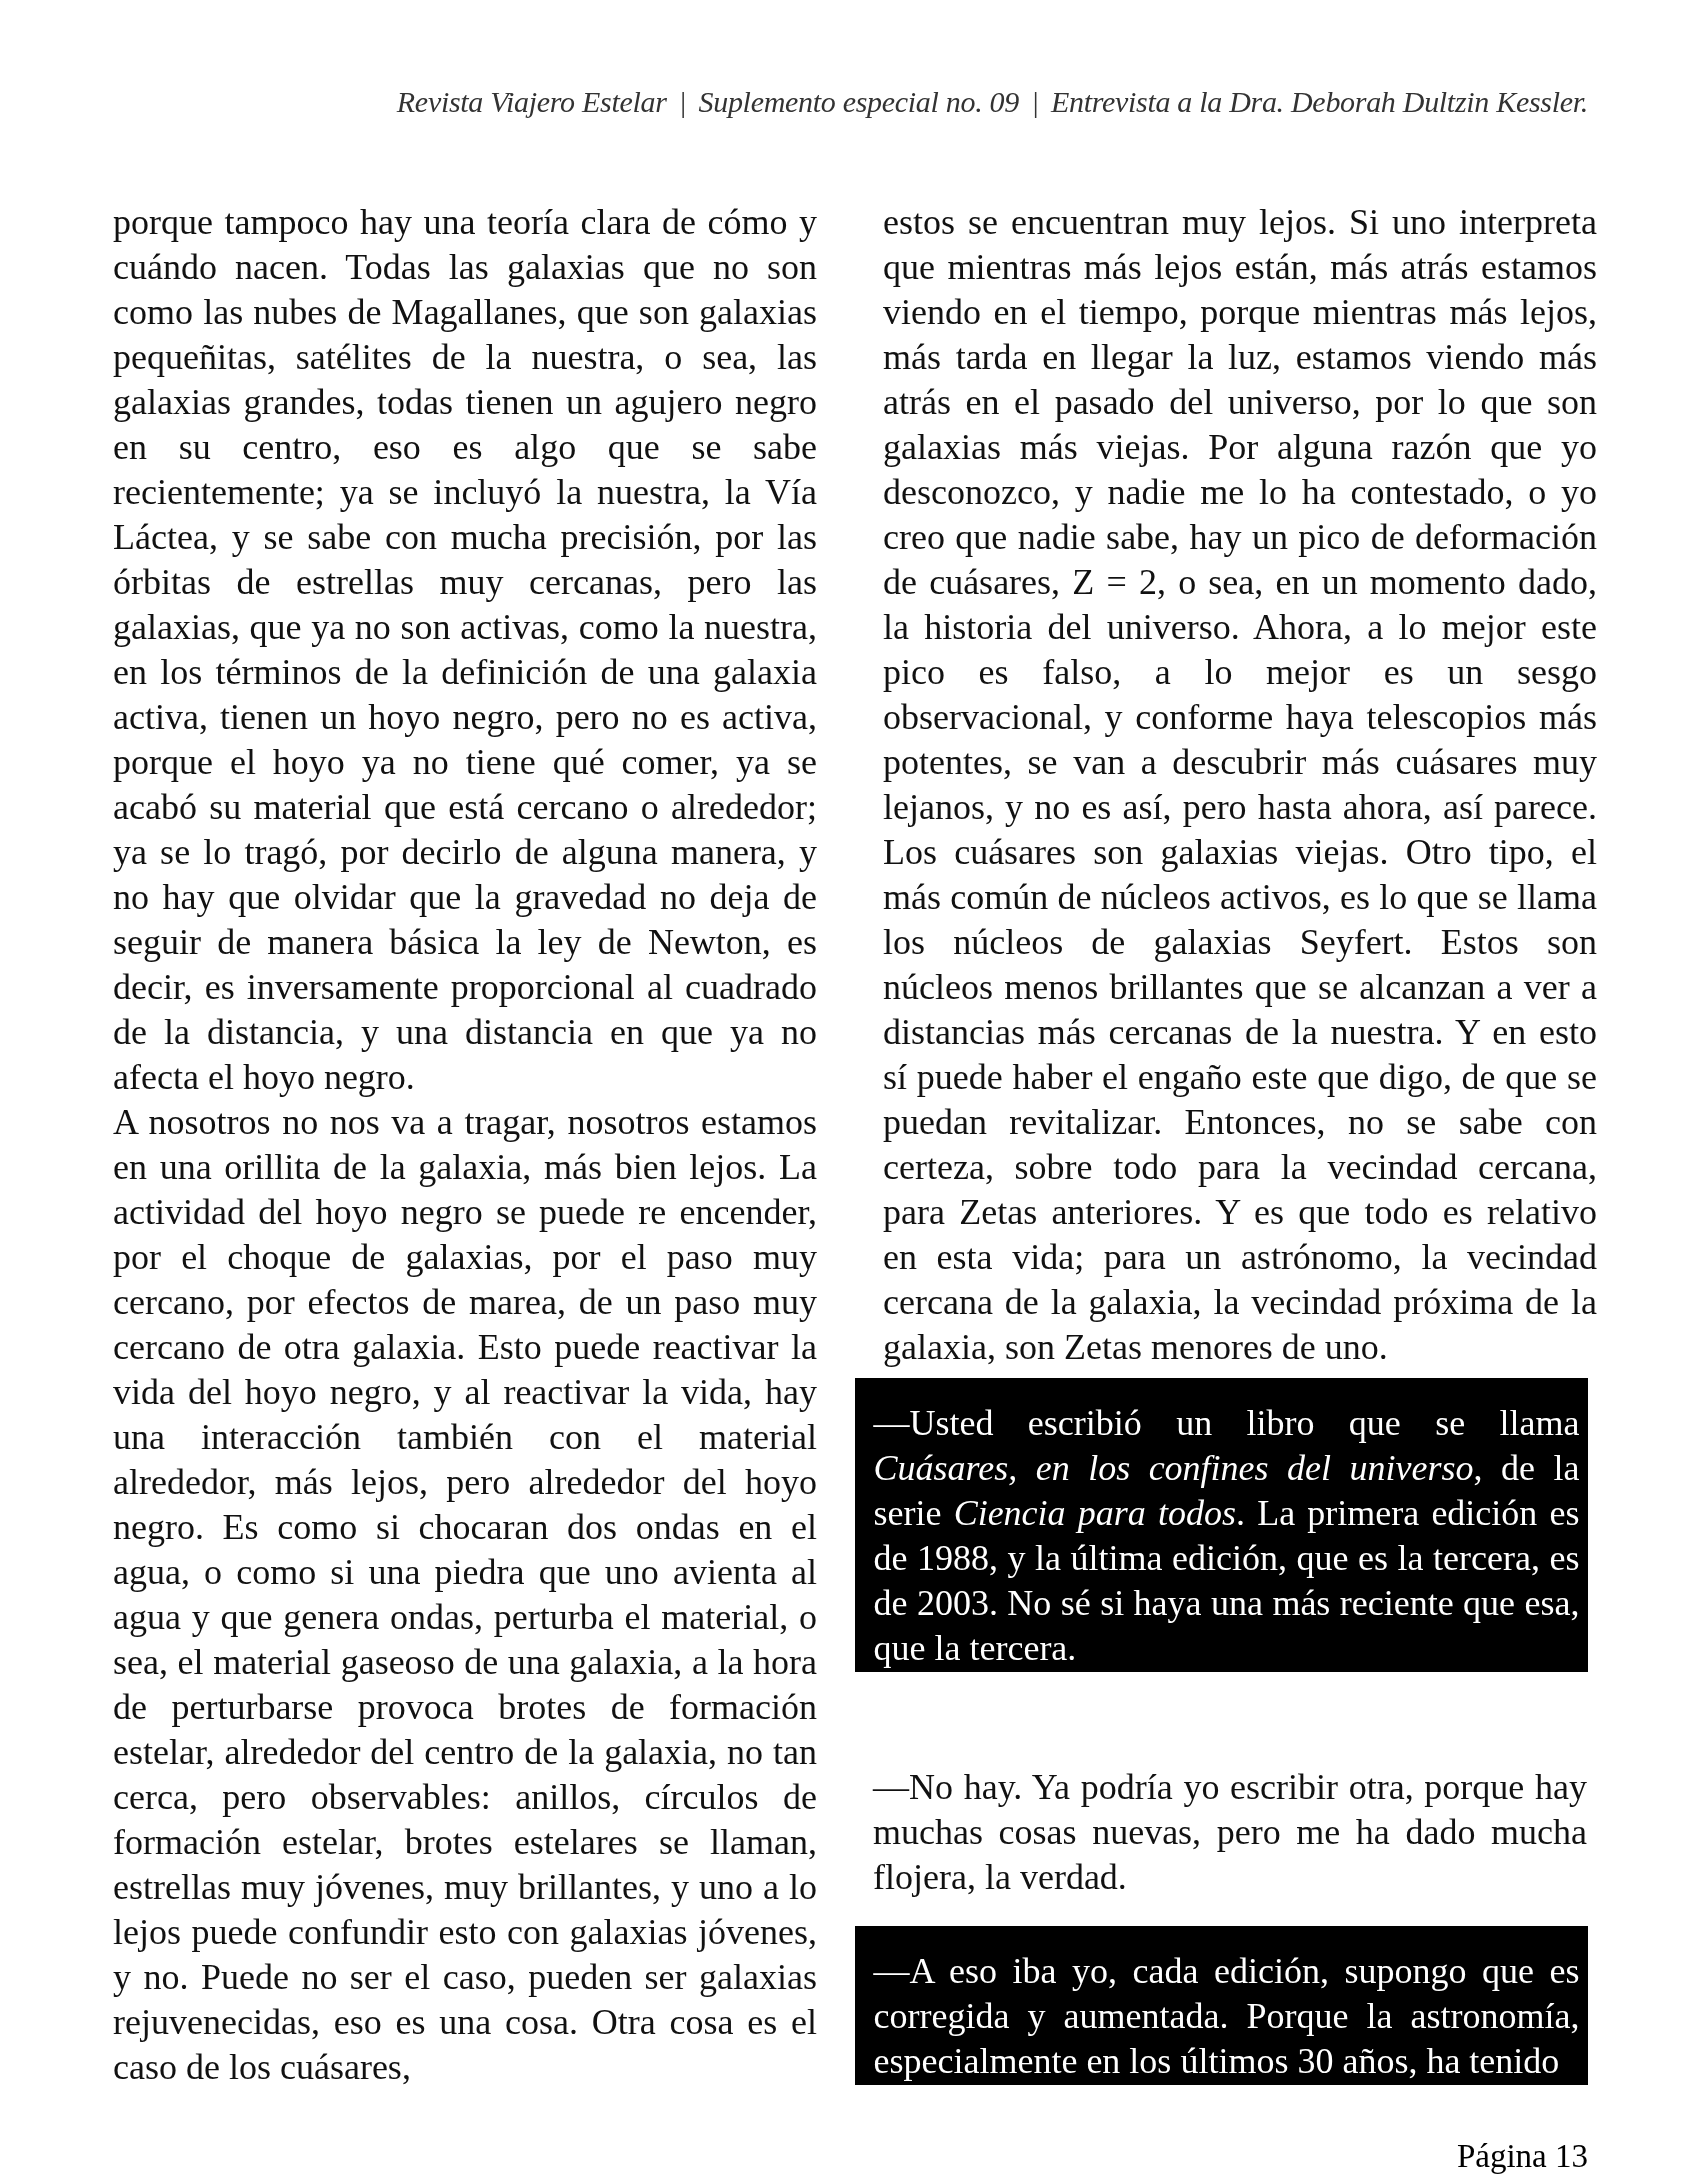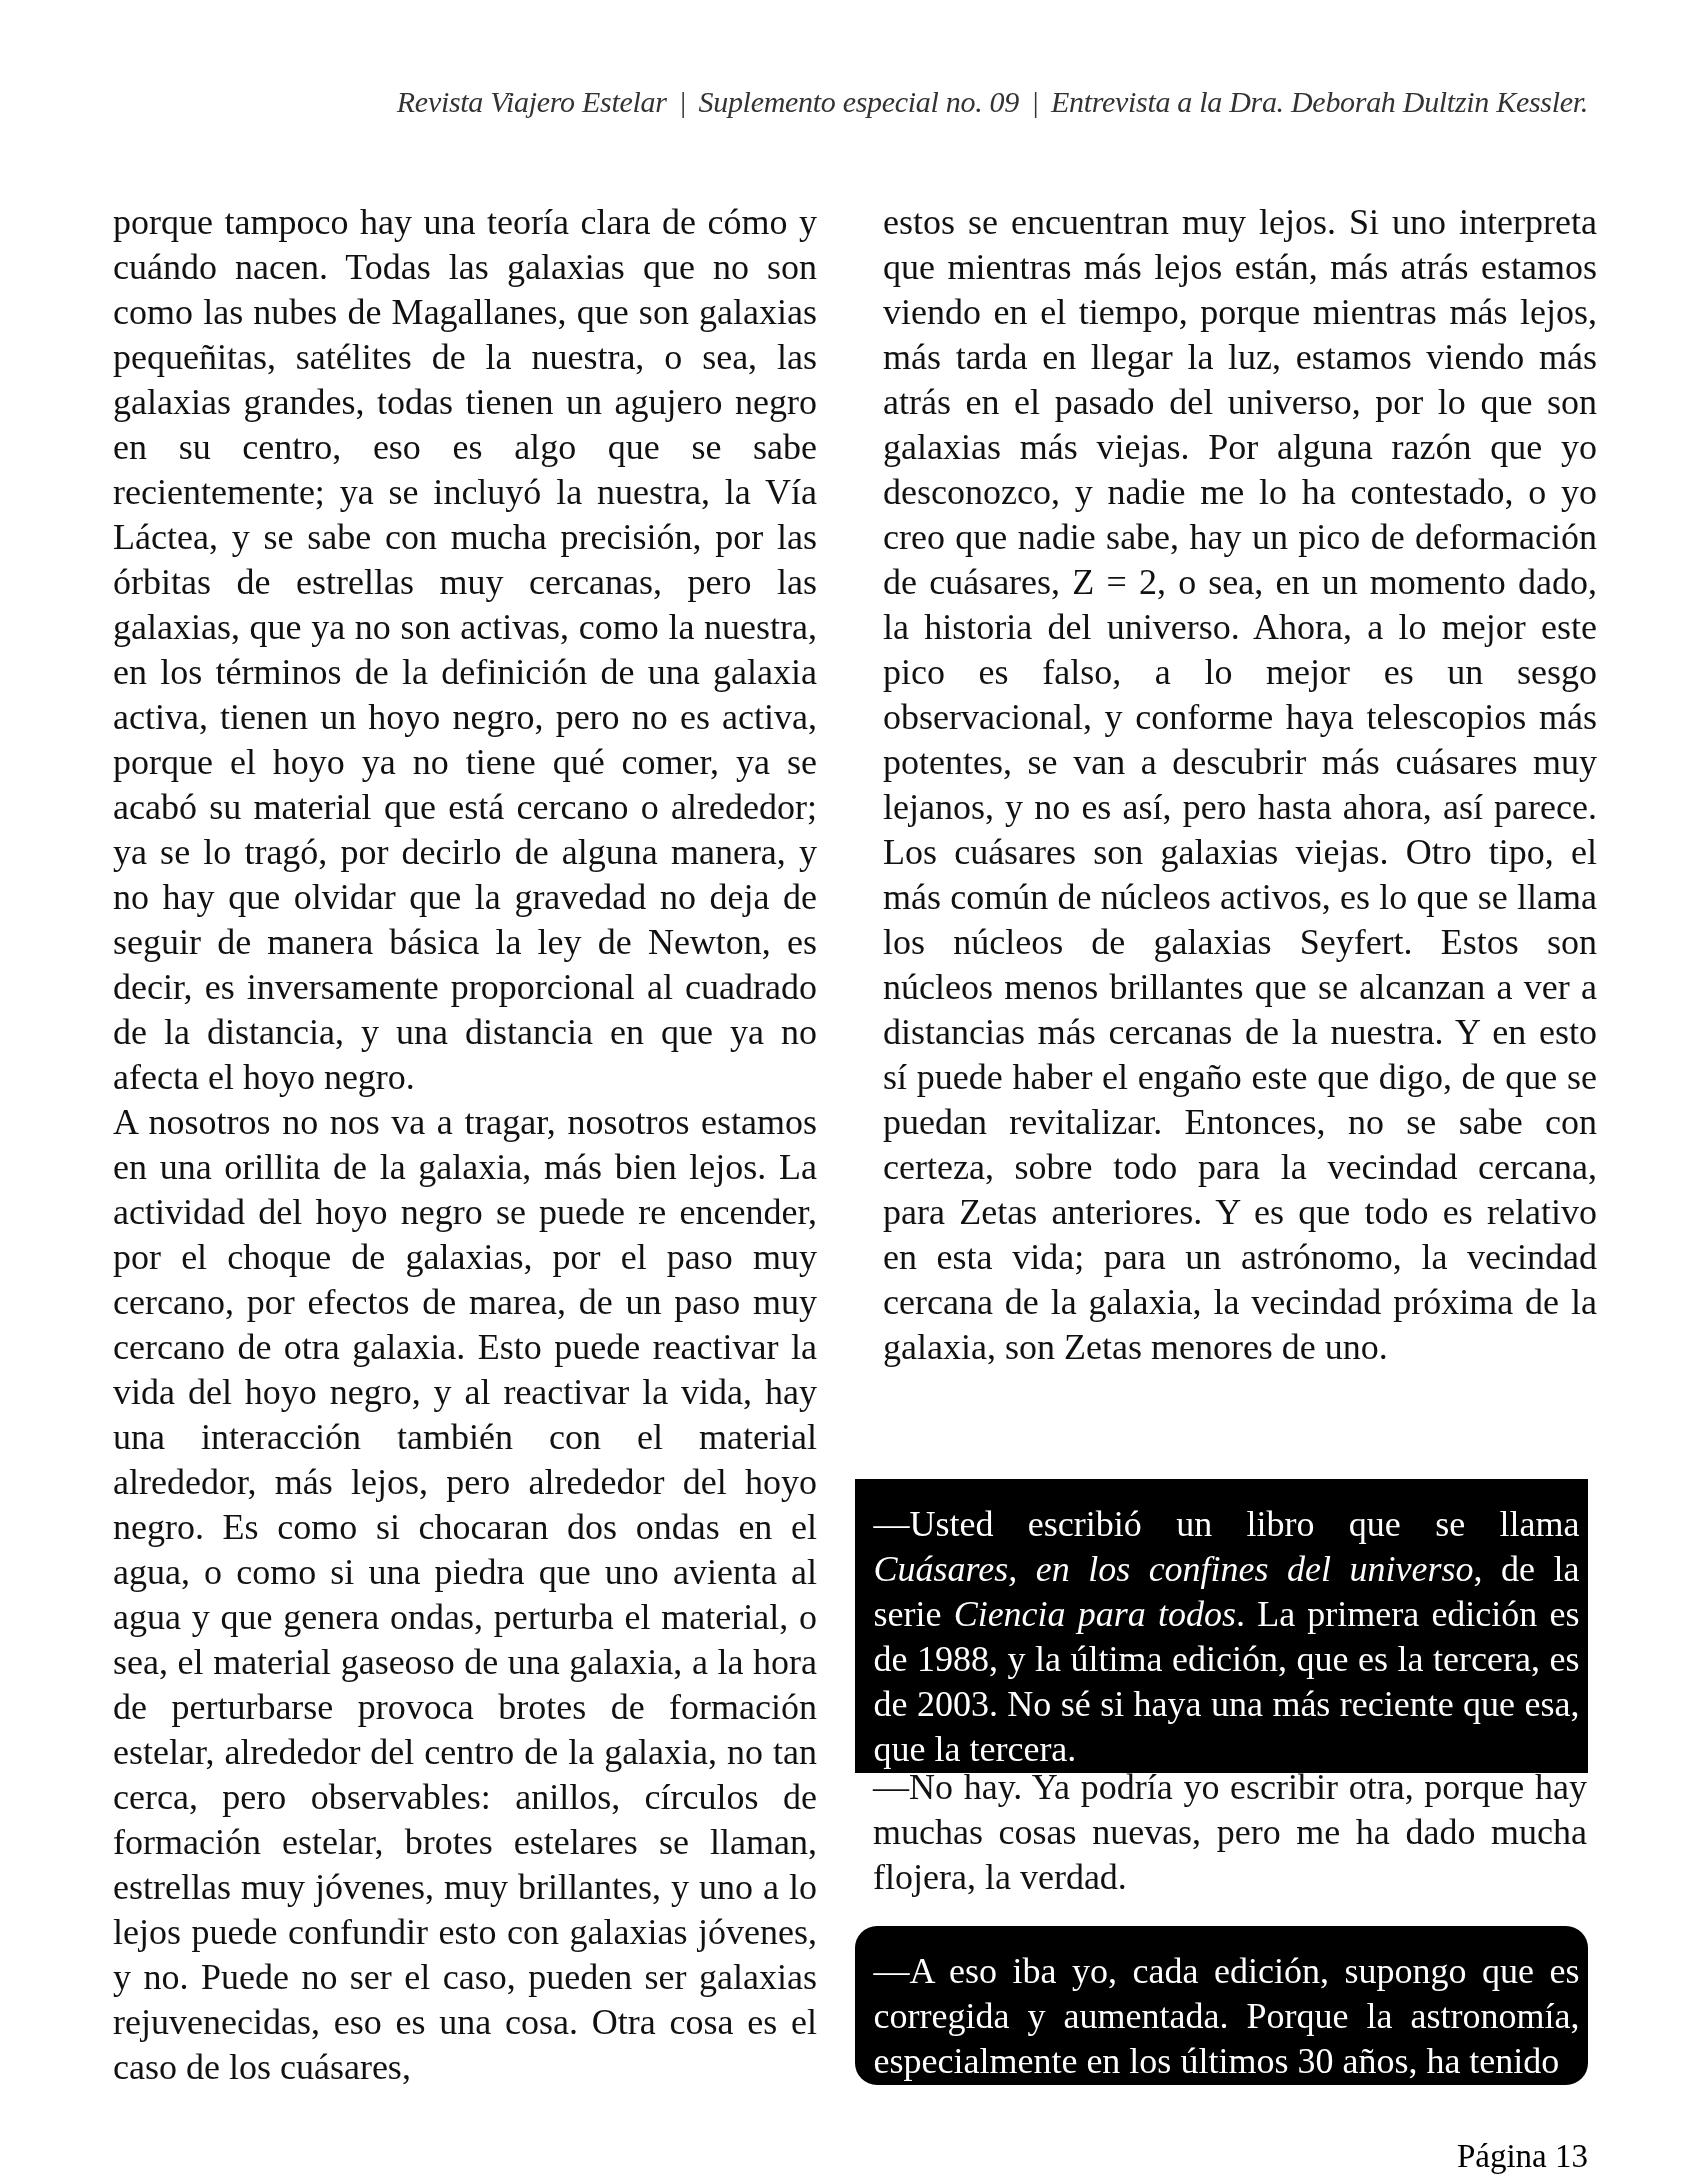--- a/index.html
+++ b/index.html
@@ -18,22 +18,22 @@
   .col p { margin: 0; }
   .col-left { left: 113px; width: 704px; }
   .col-right { left: 883px; width: 714px; }
   .qbox {
     position: absolute; left: 855px; width: 733px; background: #000000; color: #ffffff;
     box-sizing: border-box; padding: 0 0 0 18.5px;
     font-size: 36px; line-height: 45px; text-align: justify;
   }
   .qbox .inner { width: 706px; }
   .qbox p { margin: 0; }
-  .qbox-1 { top: 1479px; height: 294px; padding-top: 22.5px; }
-  .qbox-2 { top: 1926px; height: 159px; padding-top: 22.5px; border-radius: 22px; }
+  .qbox-1 { top: 1378px; height: 294px; padding-top: 22.5px; }
+  .qbox-2 { top: 1926px; height: 159px; padding-top: 22.5px; }
   .answer {
     position: absolute; left: 873px; width: 714px; top: 1765px;
     font-size: 36px; line-height: 45px; text-align: justify;
   }
   .answer p { margin: 0; }
   .page-number {
     position: absolute; right: 99px; top: 2138px; font-size: 33px; color: #000000;
   }
   em { font-style: italic; }
 </style>

